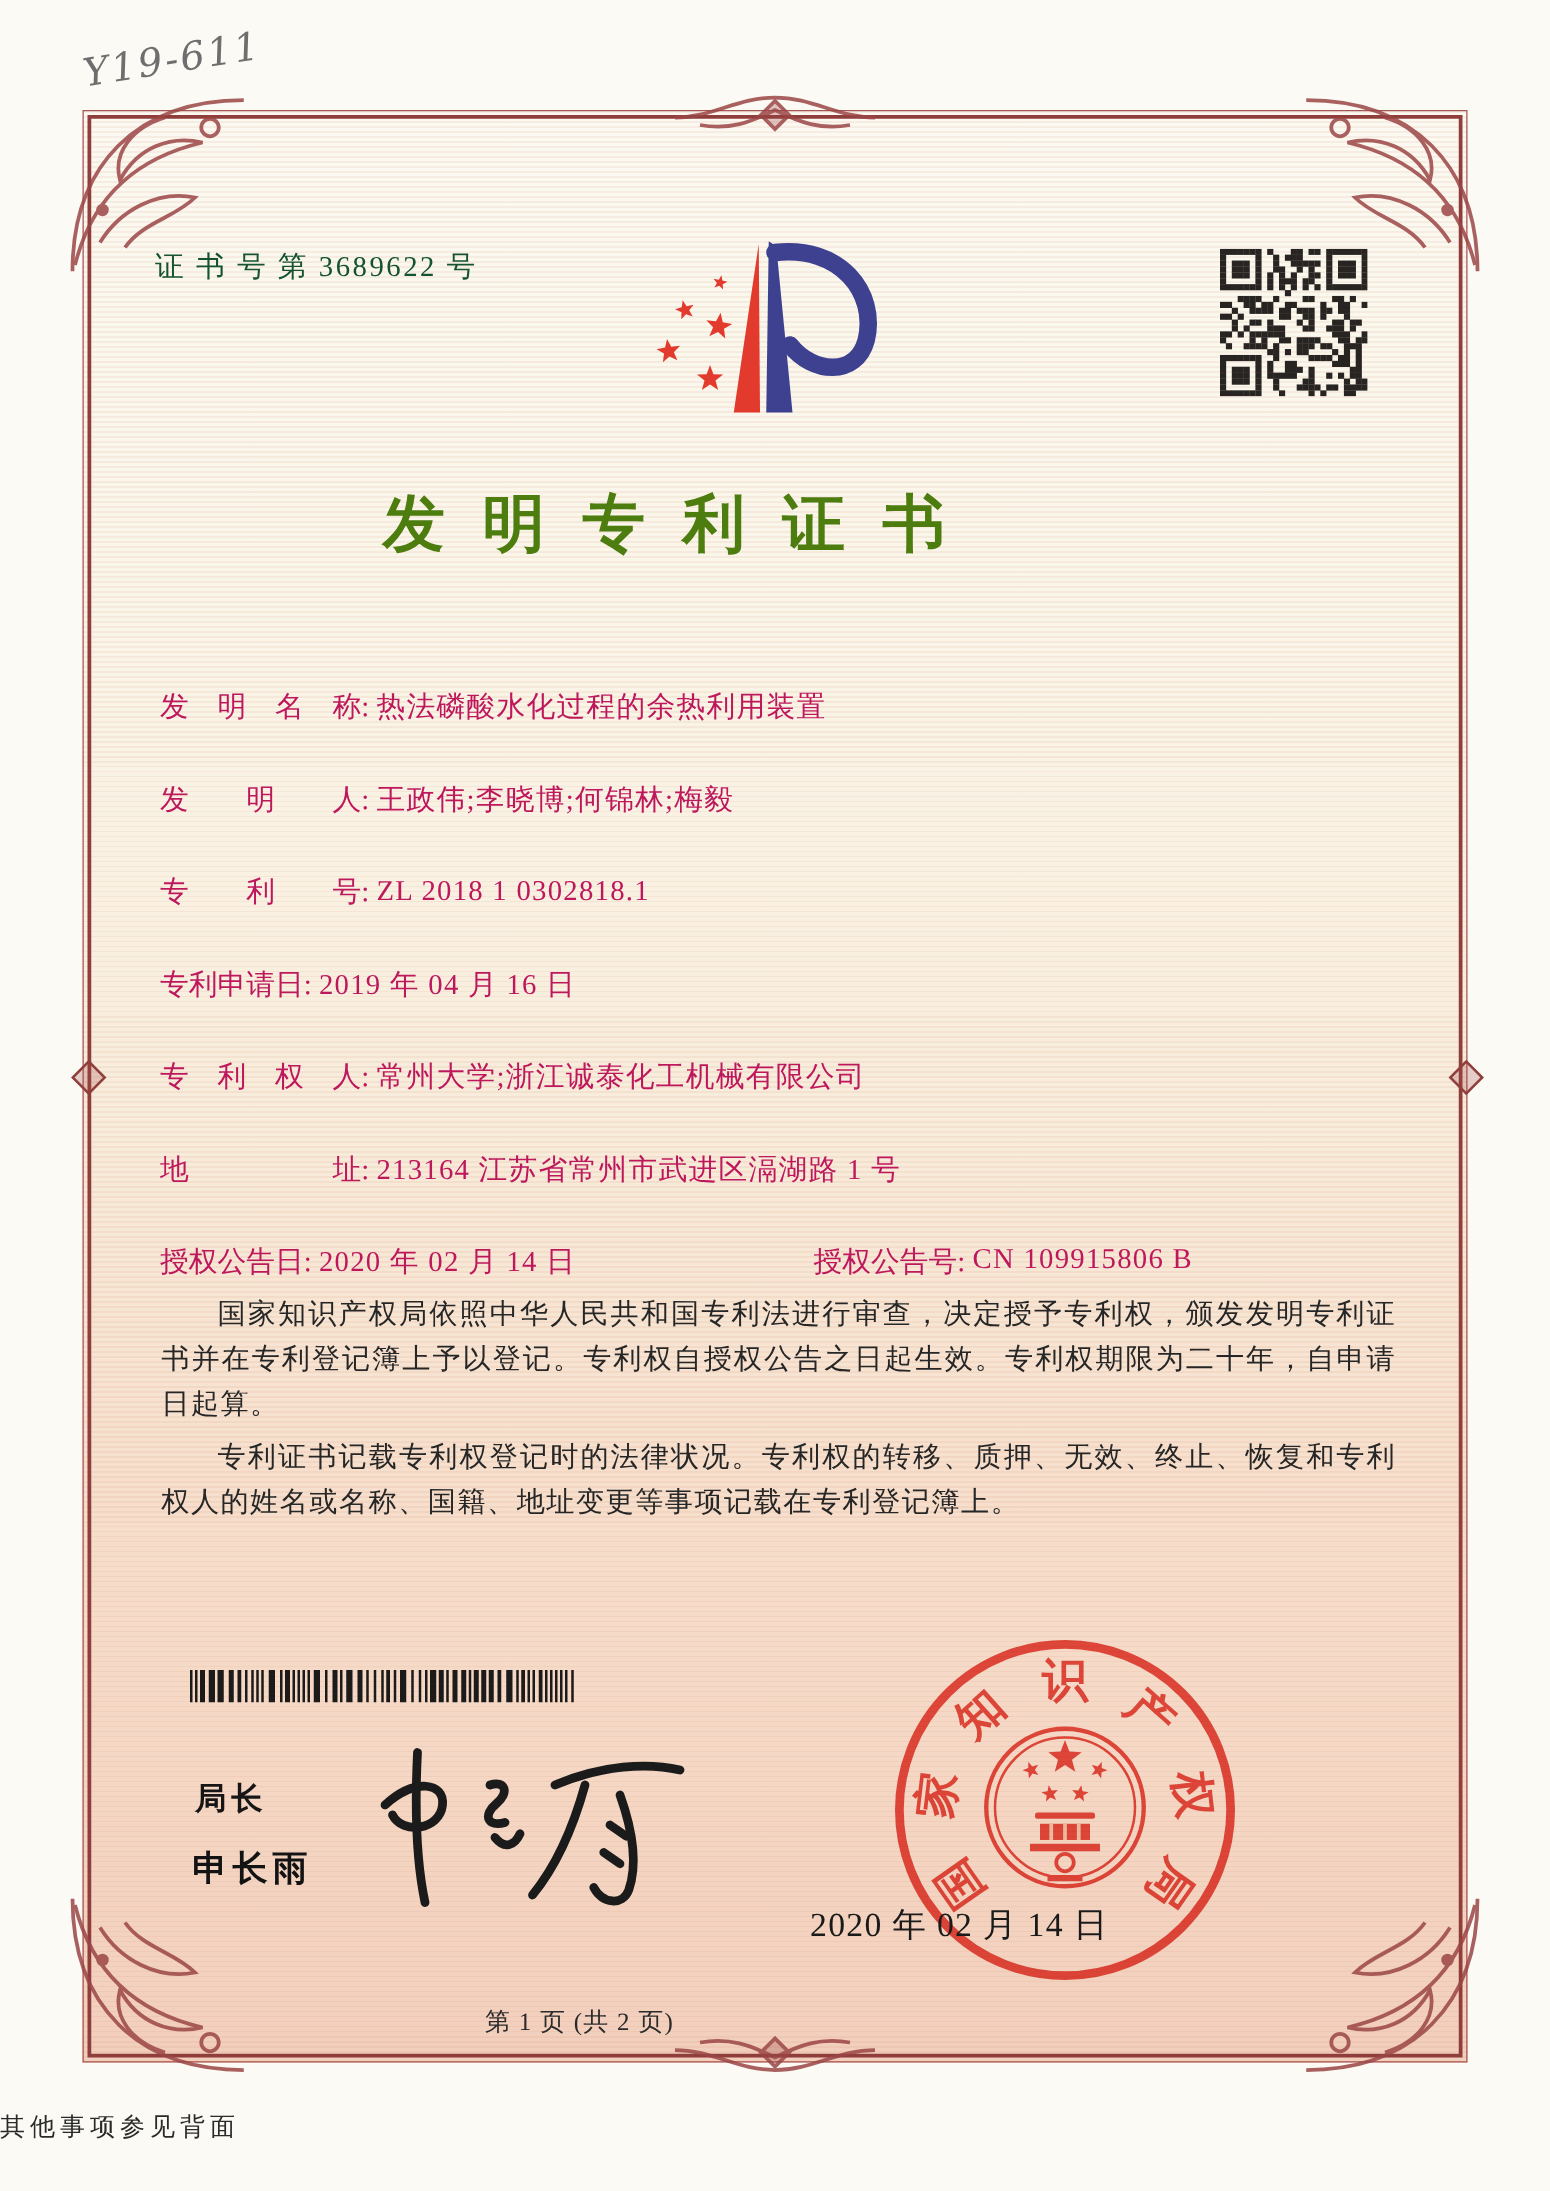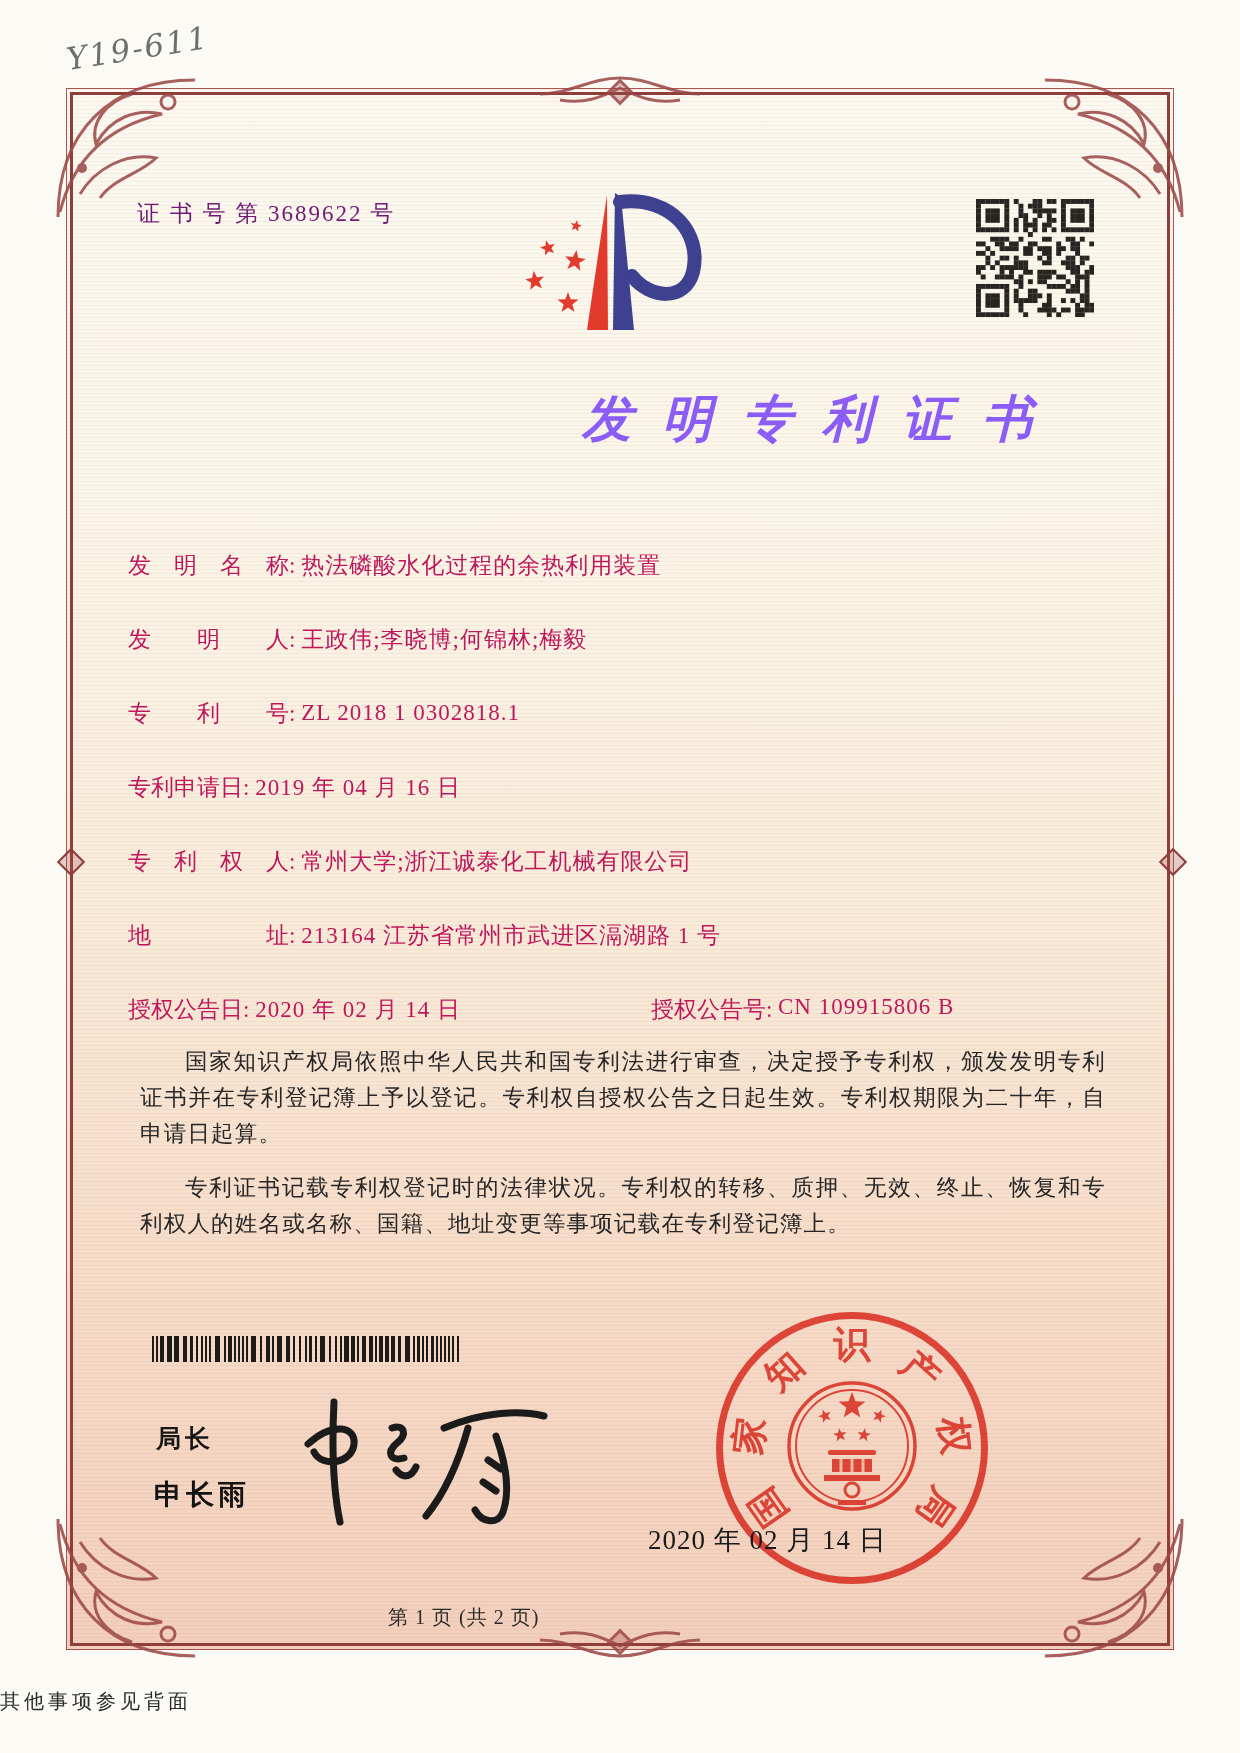--- a/index.html
+++ b/index.html
@@ -23,35 +23,35 @@
   }
   .frame-inner{
     position:absolute;inset:3px;border:3px solid var(--border,#8f3e3c);
   }
   .ornament{position:absolute;pointer-events:none;}
   .handwritten{
     position:absolute;left:66px;top:30px;font-size:31px;color:#6e6e6e;
     font-style:italic;transform:rotate(-9deg);letter-spacing:2px;
     font-family:"DejaVu Serif",serif;
   }
-  .cert-no{position:absolute;left:137px;top:198px;font-size:23px;letter-spacing:2px;color:#701a75;}
+  .cert-no{position:absolute;left:124px;top:198px;font-size:23px;letter-spacing:2px;color:#14532d;}
   .logo{position:absolute;left:520px;top:180px;width:195px;height:160px;}
   .qr{position:absolute;left:976px;top:199px;width:118px;height:118px;}
   .title{
-    position:absolute;left:0;top:386px;width:1062px;margin:0;text-align:right;
-    font-size:50px;font-weight:700;color:#8b5cf6;letter-spacing:30px;text-indent:30px;font-style:italic;
+    position:absolute;left:0;top:386px;width:1062px;margin:0;text-align:center;
+    font-size:50px;font-weight:700;color:#4d7c0f;letter-spacing:30px;text-indent:30px;
   }
   .fields{position:absolute;left:128px;top:528px;width:1000px;}
   .field-row{height:74px;display:flex;align-items:center;font-size:23px;color:#be185d;}
   .field-label{white-space:pre;}
   .field-value{letter-spacing:1px;white-space:pre;}
   .grant-pair{margin-left:190px;display:flex;}
   .paras{position:absolute;left:122px;top:1026px;width:1002px;}
   .paras p{
-    margin:18px;font-size:22.5px;line-height:36px;text-align:justify;
+    margin:7px;font-size:22.5px;line-height:36px;text-align:justify;
     text-indent:2em;letter-spacing:1.2px;color:#262626;
   }
   .barcode{position:absolute;left:152px;top:1336px;}
   .dir-label{
     position:absolute;left:156px;top:1422px;font-size:25px;font-weight:700;
     font-family:Liberation Mono, monospace;color:#161616;letter-spacing:4px;
   }
   .dir-name{
     position:absolute;left:154px;top:1476px;font-size:28px;font-weight:700;
     font-family:"Liberation Sans","DejaVu Sans",sans-serif;color:#131313;letter-spacing:4px;

